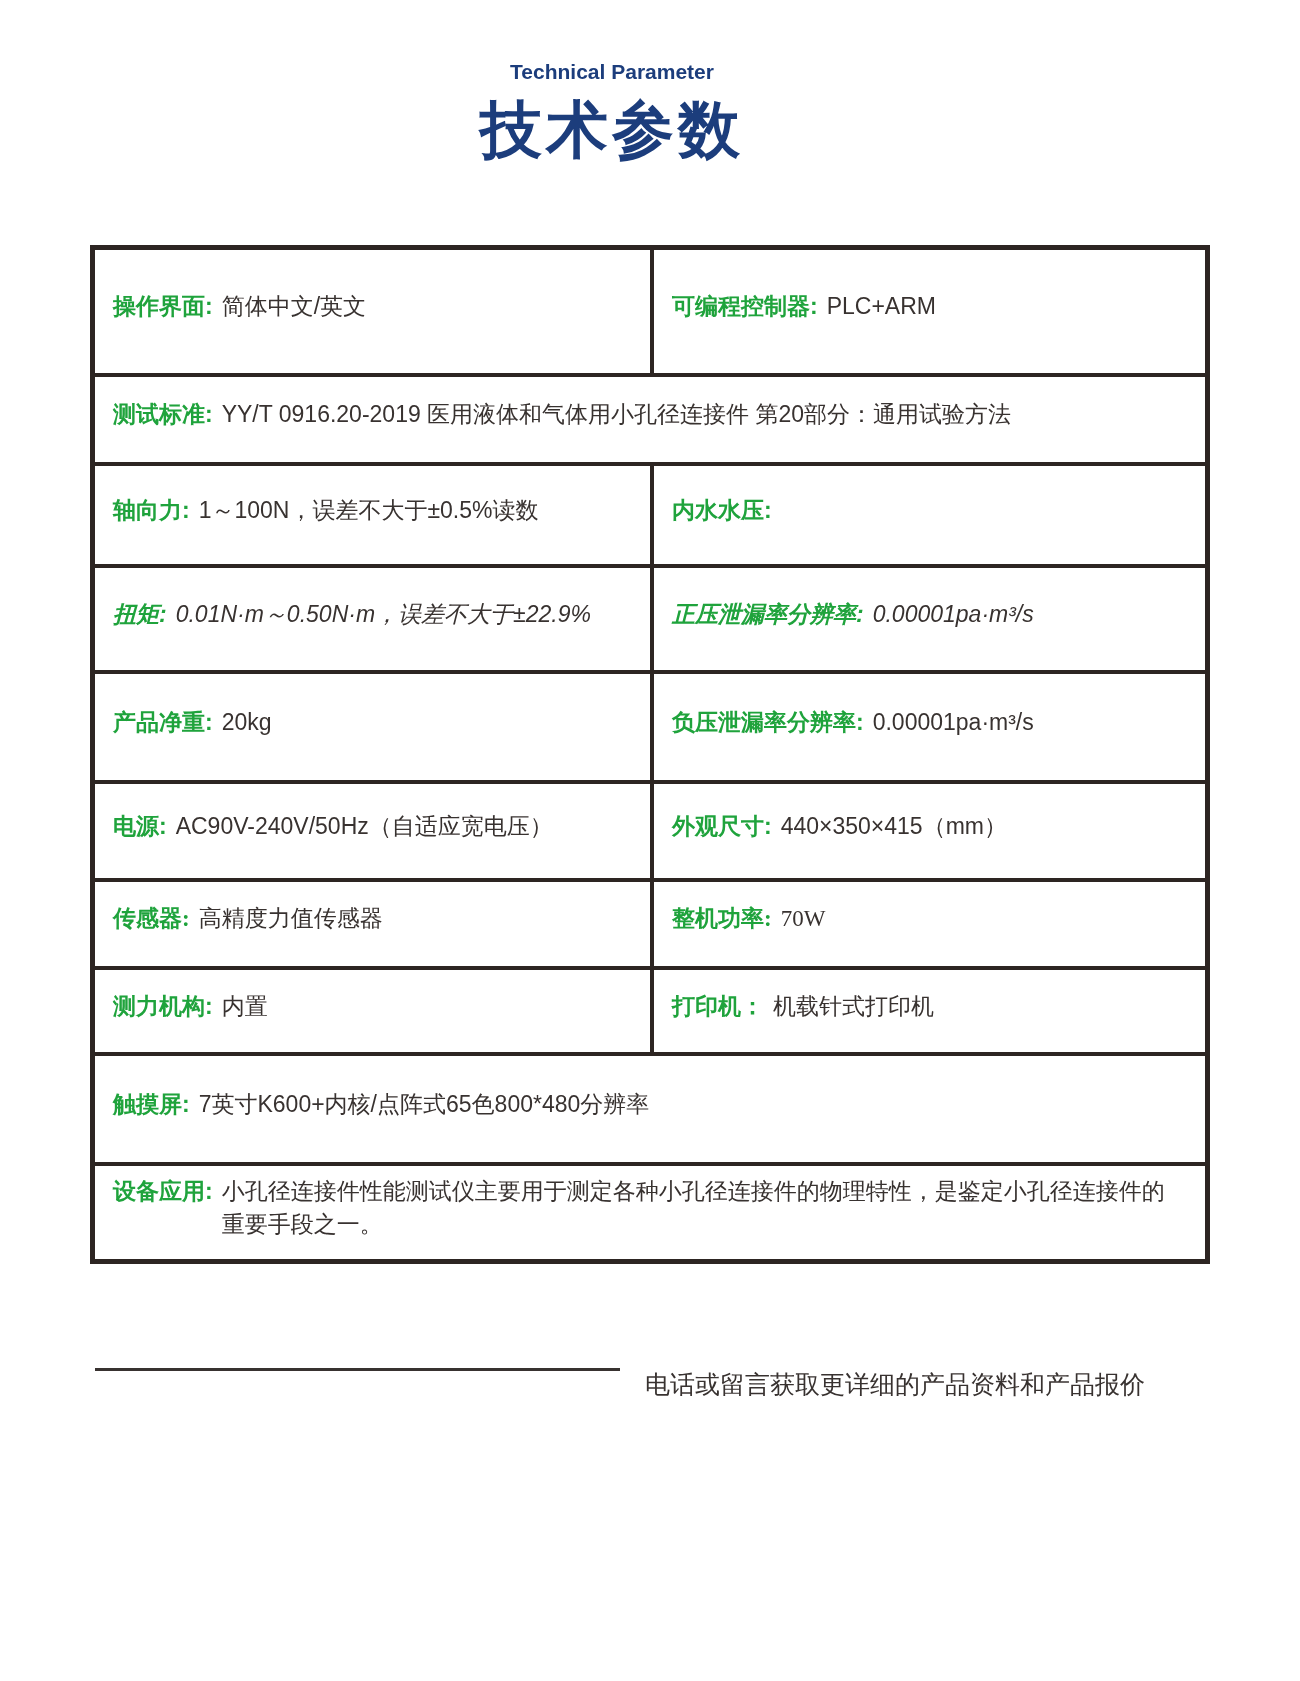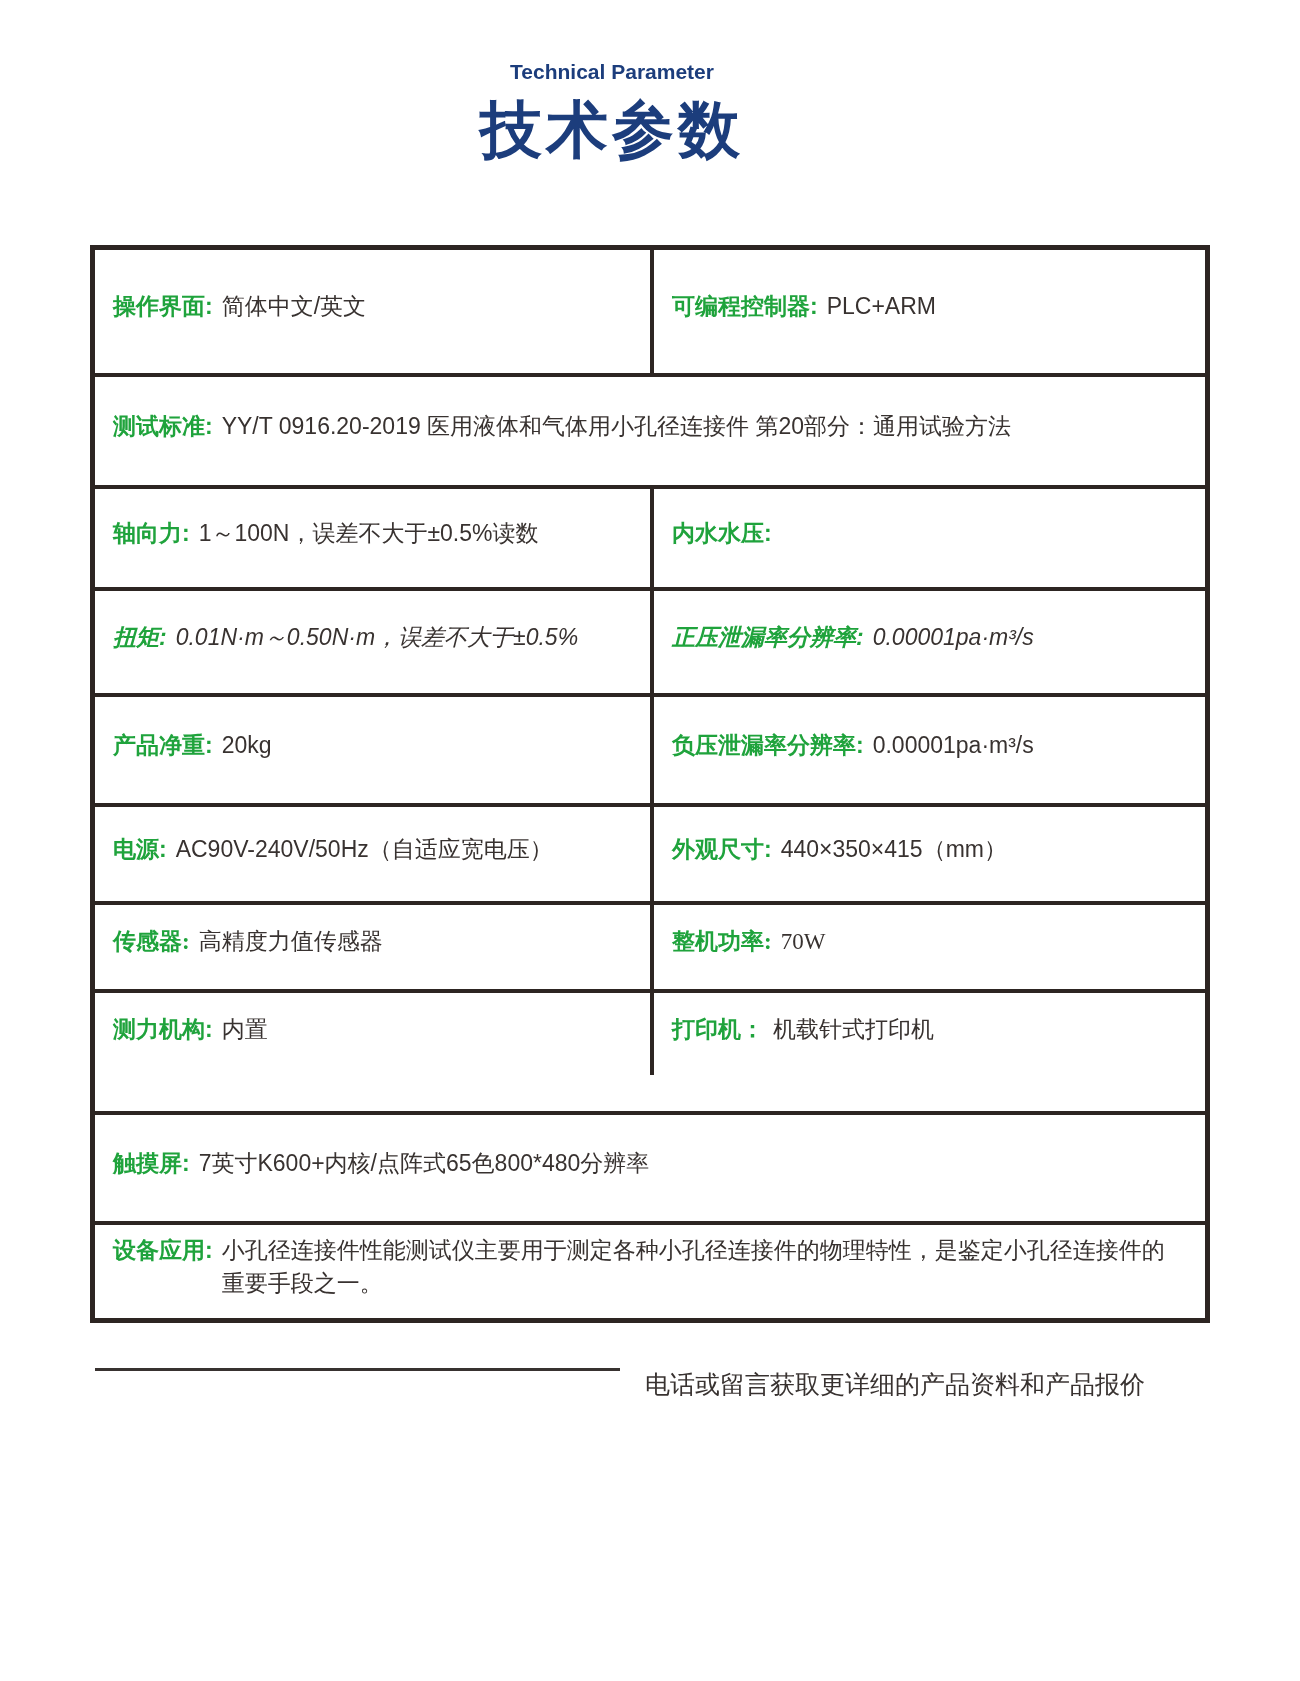--- a/index.html
+++ b/index.html
@@ -55,28 +55,28 @@
   }
   .value{
     font-size:23px;
     line-height:1.4;
     color:var(--text-dark);
   }
   .value.wrap-narrow{max-width:352px;}
   .value.wrap-wide{max-width:950px;}
   
   .r1{height:123px;}
-  .r2{height:112px;text-align:center;}
+  .r2{height:89px;text-align:center;}
   .r3{height:102px;}
   .r4{height:106px;font-style:italic;}
   .r5{height:110px;}
   .r6{height:98px;}
   .r7{height:88px;font-family:Liberation Serif, serif;}
   .r8{height:86px;}
-  .r9{height:110px;margin-top:36px;}
+  .r9{height:110px;}
   .r10{height:97px;}
   .footer{
     position:absolute;top:1368px;left:95px;width:1130px;height:50px;
     display:flex;align-items:flex-start;
   }
   .footer-line{
     width:525px;height:3px;
     background:var(--text-dark);
     margin-right:25px;
     flex:none;
@@ -132,21 +132,21 @@
         <div class="pair">
           <span class="label">内水水压:</span>
         </div>
       </div>
     </div>
 
     <div class="row r4">
       <div class="cell">
         <div class="pair">
           <span class="label">扭矩:</span>
-          <span class="value">0.01N·m～0.50N·m，误差不大于±0.5%</span>
+          <span class="value">0.01N·m～0.50N·m，误差不大于±22.9%</span>
         </div>
       </div>
       <div class="cell">
         <div class="pair">
           <span class="label">正压泄漏率分辨率:</span>
           <span class="value">0.00001pa·m³/s</span>
         </div>
       </div>
     </div>
 

